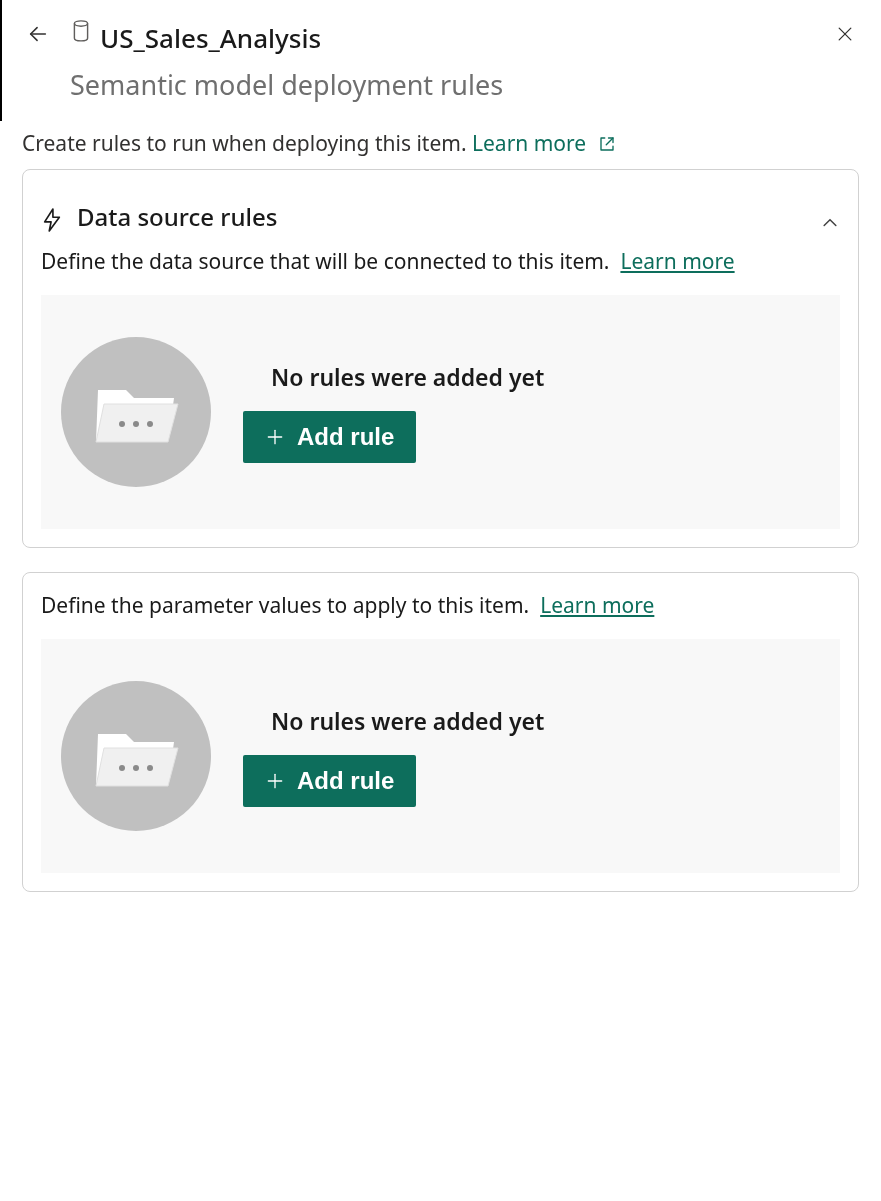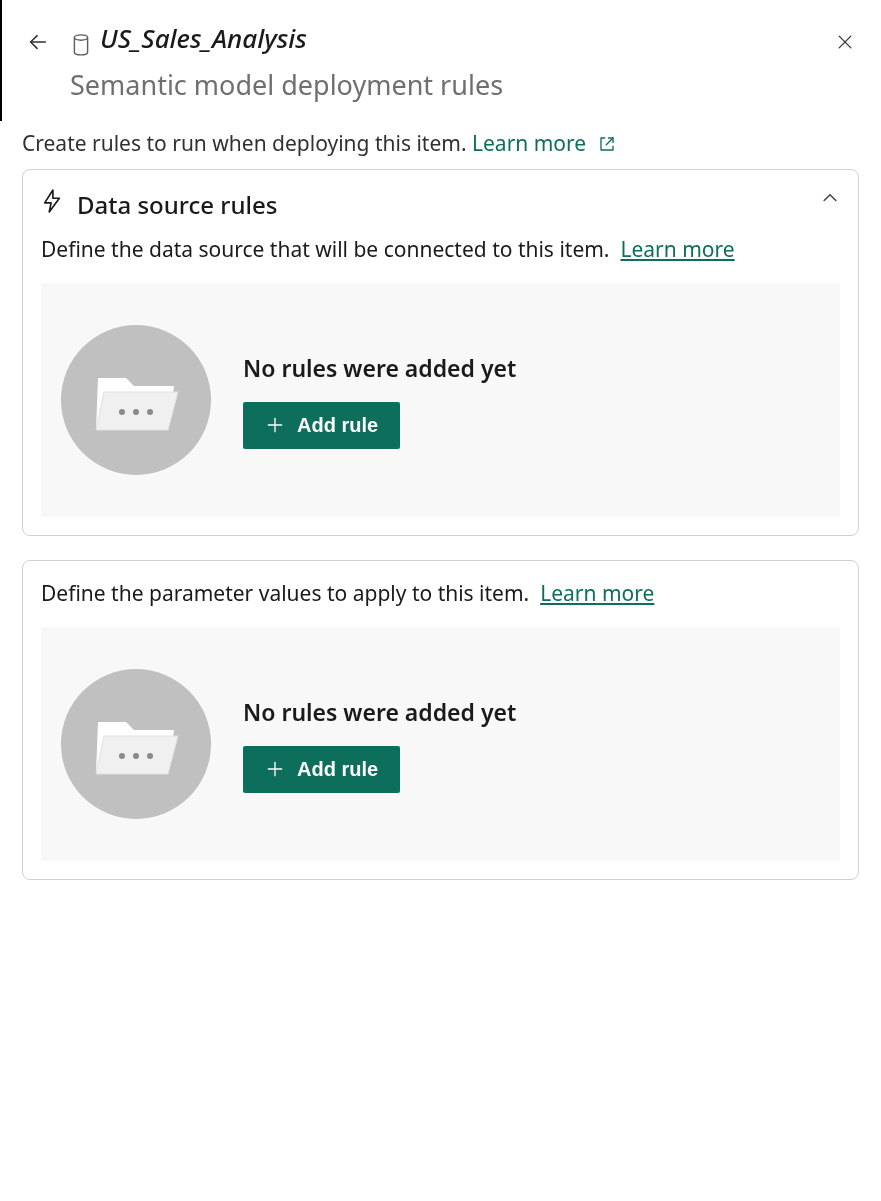--- a/index.html
+++ b/index.html
@@ -9,24 +9,23 @@
     background: #ffffff;
     color: #1a1a1a;
     width: 881px;
   }
   .panel {
     border-left: 2px solid #000;
     padding: 0;
   }
   .header-row {
     display: flex;
-    align-items: flex-end;
+    align-items: flex-start;
     padding: 20px 22px 4px 22px;
     gap: 14px;
-    font-style: italic;
   }
   .back-btn {
     width: 28px; height: 28px;
     display: flex; align-items: center; justify-content: center;
     cursor: pointer;
     color: #323130;
     margin-right: 6px;
   }
   .model-icon {
     color: #605e5c;
@@ -74,23 +73,24 @@
     vertical-align: -2px;
   }
   .card {
     border: 1px solid #d1d1d1;
     border-radius: 8px;
     padding: 18px 18px 18px 18px;
     margin-bottom: 24px;
   }
   .card-header {
     display: flex;
-    align-items: flex-start;
+    align-items: flex-end;
     gap: 14px;
     margin-bottom: 14px;
+    margin-top: 12px;
   }
   .card-header .icon {
     color: #1a1a1a;
   }
   .card-title {
     font-size: 24px;
     font-weight: 500;
   }
   .chevron {
     margin-left: auto;
@@ -113,27 +113,28 @@
     width: 150px; height: 150px;
     border-radius: 50%;
     background: #c0c0c0;
     display: flex; align-items: center; justify-content: center;
     flex-shrink: 0;
   }
   .empty-text {
     font-size: 23px;
     font-weight: 600;
     margin-bottom: 18px;
+    margin-left: 28px;
   }
   .add-btn {
     background: #0d6e5c;
     color: #ffffff;
     border: none;
     padding: 12px 22px;
-    font-size: 20px;
+    font-size: 24px;
     font-weight: 600;
     display: inline-flex;
     align-items: center;
     gap: 12px;
     cursor: pointer;
     border-radius: 2px;
   }
   .plus-icon {
     display: inline-flex;
   }

